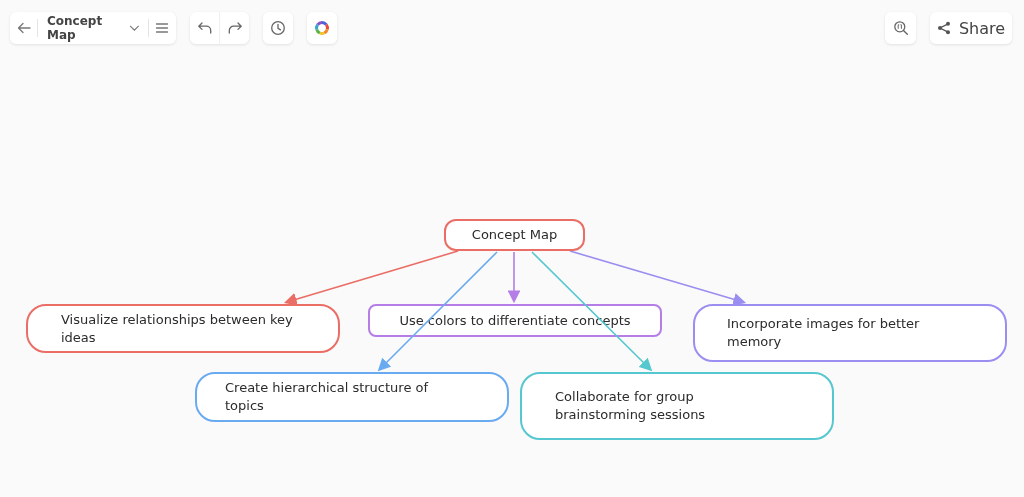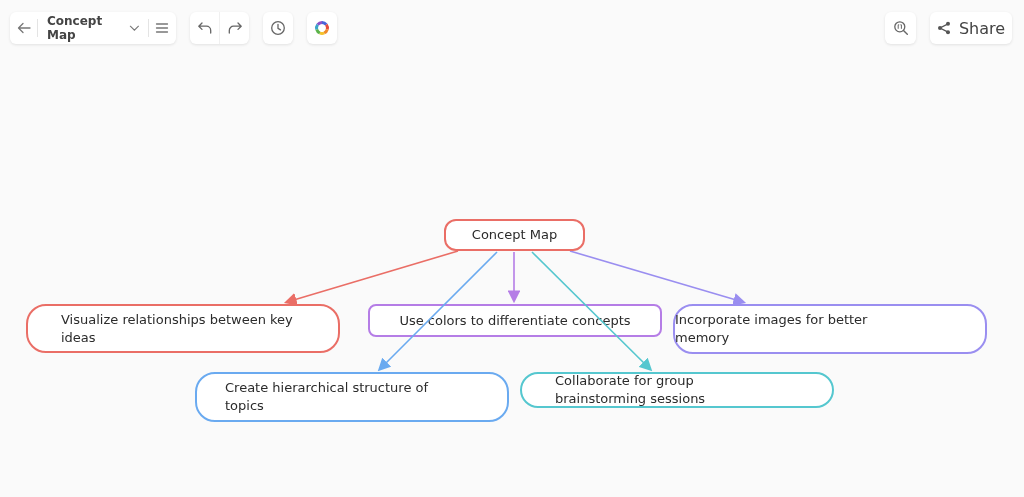--- a/index.html
+++ b/index.html
@@ -123,27 +123,27 @@
 <div class="node" style="left:444px;top:219px;width:141px;height:32px;border-color:#ea6e66;justify-content:center;border-radius:12px;">
   <span>Concept Map</span>
 </div>
 
 <div class="node" style="left:26px;top:304px;width:314px;height:49px;border-color:#ea6e66;padding-left:33px;padding-right:28px;">
   <span>Visualize relationships between key ideas</span>
 </div>
 <div class="node" style="left:368px;top:304px;width:294px;height:33px;border-color:#b57de6;justify-content:center;border-radius:8px;">
   <span>Use colors to differentiate concepts</span>
 </div>
-<div class="node" style="left:673px;top:304px;width:314px;height:50px;border-color:#9a8ef0;padding-right:60px;">
+<div class="node" style="left:693px;top:304px;width:314px;height:58px;border-color:#9a8ef0;padding-left:32px;padding-right:60px;">
   <span>Incorporate images for better memory</span>
 </div>
 <div class="node" style="left:195px;top:372px;width:314px;height:50px;border-color:#6aaaf0;padding-left:28px;padding-right:50px;">
   <span>Create hierarchical structure of topics</span>
 </div>
-<div class="node" style="left:520px;top:372px;width:314px;height:36px;border-color:#55c7cf;padding-left:33px;padding-right:100px;">
+<div class="node" style="left:520px;top:372px;width:314px;height:68px;border-color:#55c7cf;padding-left:33px;padding-right:100px;">
   <span>Collaborate for group brainstorming sessions</span>
 </div>
 
 <svg class="canvas-svg" width="1024" height="497" viewBox="0 0 1024 497" style="pointer-events:none;">
   <defs>
     <marker id="ar-blue2" markerWidth="8" markerHeight="8" refX="6" refY="4" orient="auto">
         <path d="M0,0 L8,4 L0,8 z" fill="#6aaaf0"></path>
       </marker>
     <marker id="ar-teal2" markerWidth="8" markerHeight="8" refX="6" refY="4" orient="auto">
         <path d="M0,0 L8,4 L0,8 z" fill="#55c7cf"></path>

